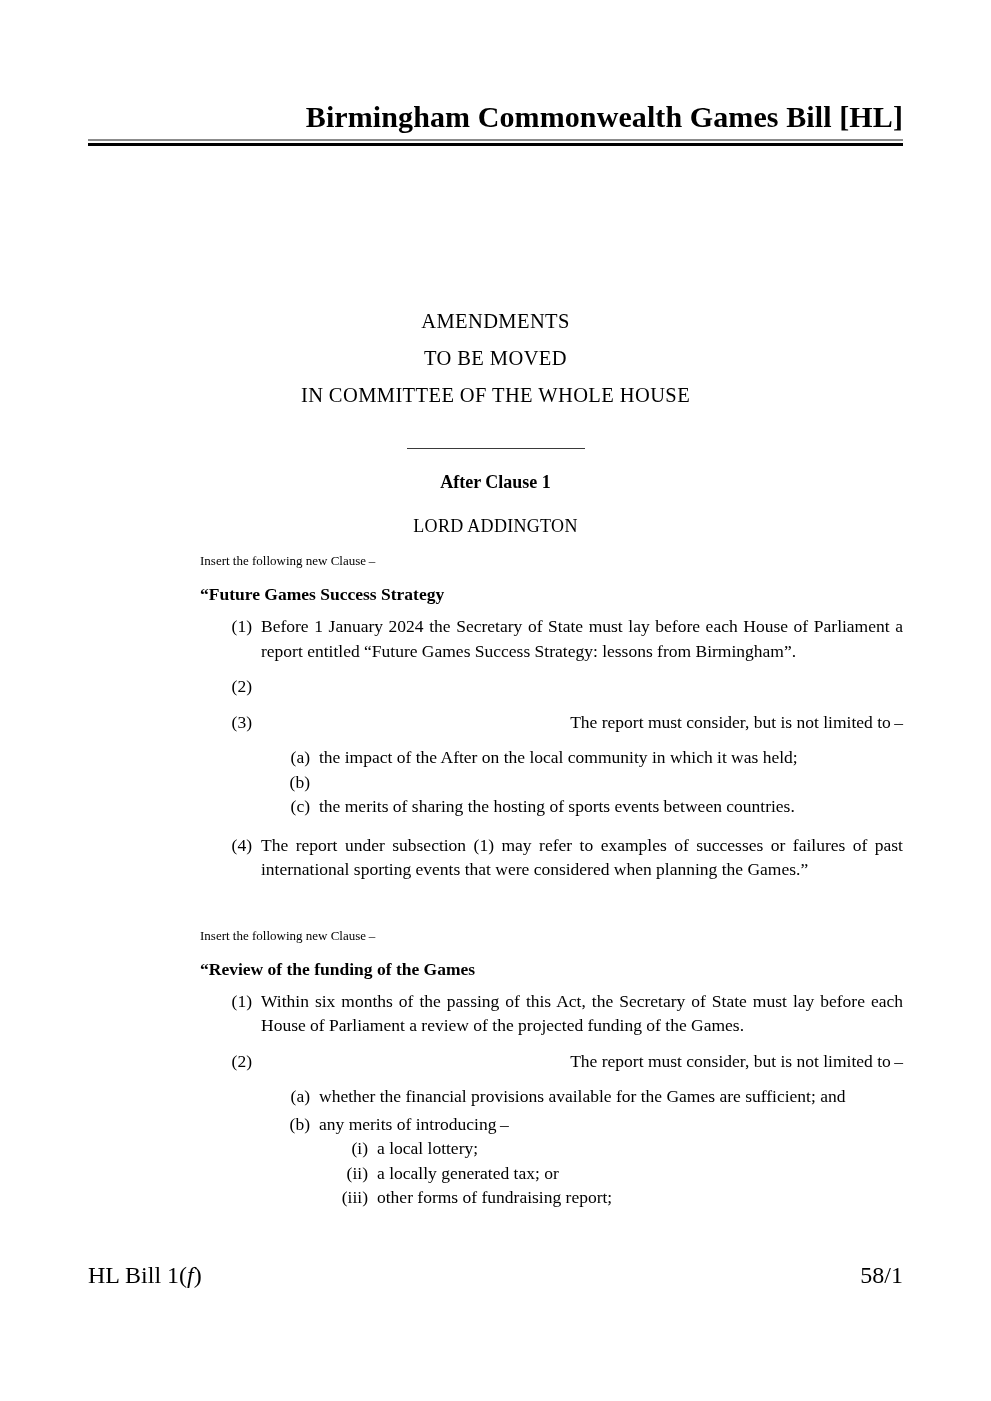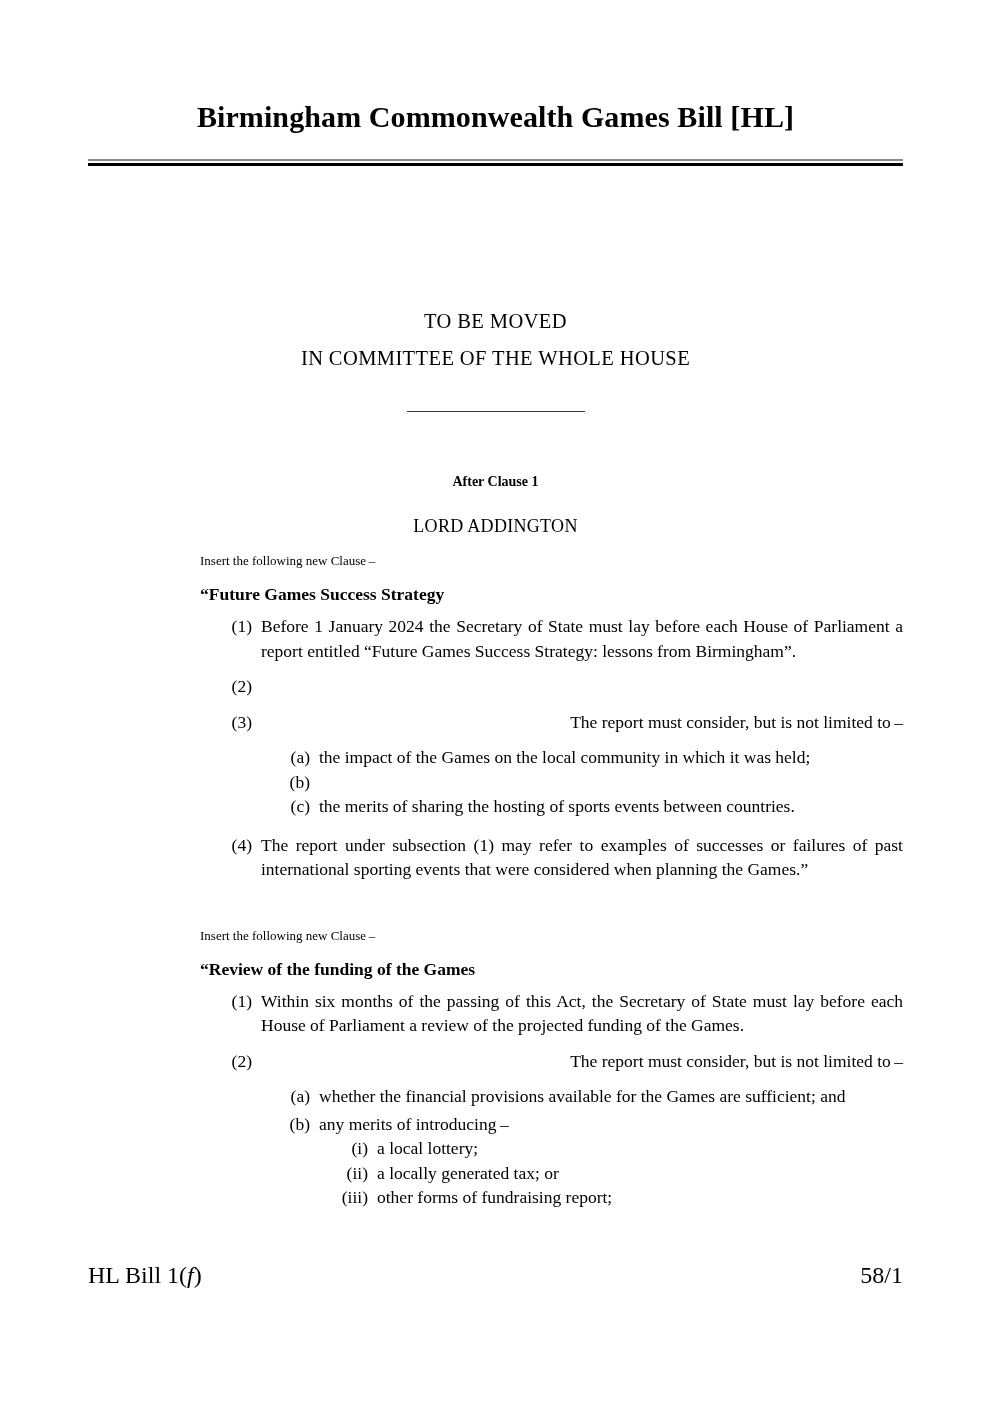--- a/index.html
+++ b/index.html
@@ -26,25 +26,25 @@
   
   .title-block {
     position: absolute;
     left: 88px;
     top: 100px;
     width: 815px;
   }
   .doc-title {
     font-size: 30px;
     font-weight: bold;
-    text-align: center;
+    text-align: right;
     letter-spacing: 0.1px;
     line-height: 1.15;
     margin: 0;
-    padding-bottom: 24px;
+    padding-bottom: 4px;
   }
   .rule-thin {
     height: 2px;
     background: #8c8c8c;
     width: 100%;
   }
   .rule-gap {
     height: 2px;
   }
   .rule-thick {
@@ -82,21 +82,21 @@
   
   .body-block {
     position: absolute;
     left: 88px;
     top: 470px;
     width: 815px;
   }
   .clause-ref {
     text-align: center;
     font-weight: bold;
-    font-size: 14px;
+    font-size: 18px;
     line-height: 24px;
     margin-bottom: 20px;
   }
   .sponsor {
     text-align: center;
     font-size: 18px;
     line-height: 24px;
     letter-spacing: 0.3px;
     margin-bottom: 10px;
     margin-top: 12px;
@@ -181,20 +181,21 @@
 <div class="page">
 
   <div class="title-block">
     <div class="doc-title">Birmingham Commonwealth Games Bill [HL]</div>
     <div class="rule-thin"></div>
     <div class="rule-gap"></div>
     <div class="rule-thick"></div>
   </div>
 
   <div class="heading-group">
+    <div class="heading-line">AMENDMENTS</div>
     <div class="heading-line">TO BE MOVED</div>
     <div class="heading-line">IN COMMITTEE OF THE WHOLE HOUSE</div>
     <div class="divider-wrap">
       <span class="divider-rule"></span>
     </div>
   </div>
 
   <div class="body-block">
 
     <div class="clause-ref">After Clause 1</div>
@@ -212,21 +213,21 @@
       <div class="row lvl1">
         <span class="marker">(2)</span>
       </div>
 
       <div class="row lvl1 nojust">
         <span class="marker">(3)</span>
         <span class="txt">The report must consider, but is not limited to –</span>
       </div>
       <div class="row lvl2">
         <span class="marker">(a)</span>
-        <span class="txt">the impact of the Games on the local community in which it was held;</span>
+        <span class="txt">the impact of the After on the local community in which it was held;</span>
       </div>
       <div class="row lvl2">
         <span class="marker">(b)</span>
       </div>
       <div class="row lvl2 sp">
         <span class="marker">(c)</span>
         <span class="txt">the merits of sharing the hosting of sports events between countries.</span>
       </div>
 
       <div class="group-gap"></div>

